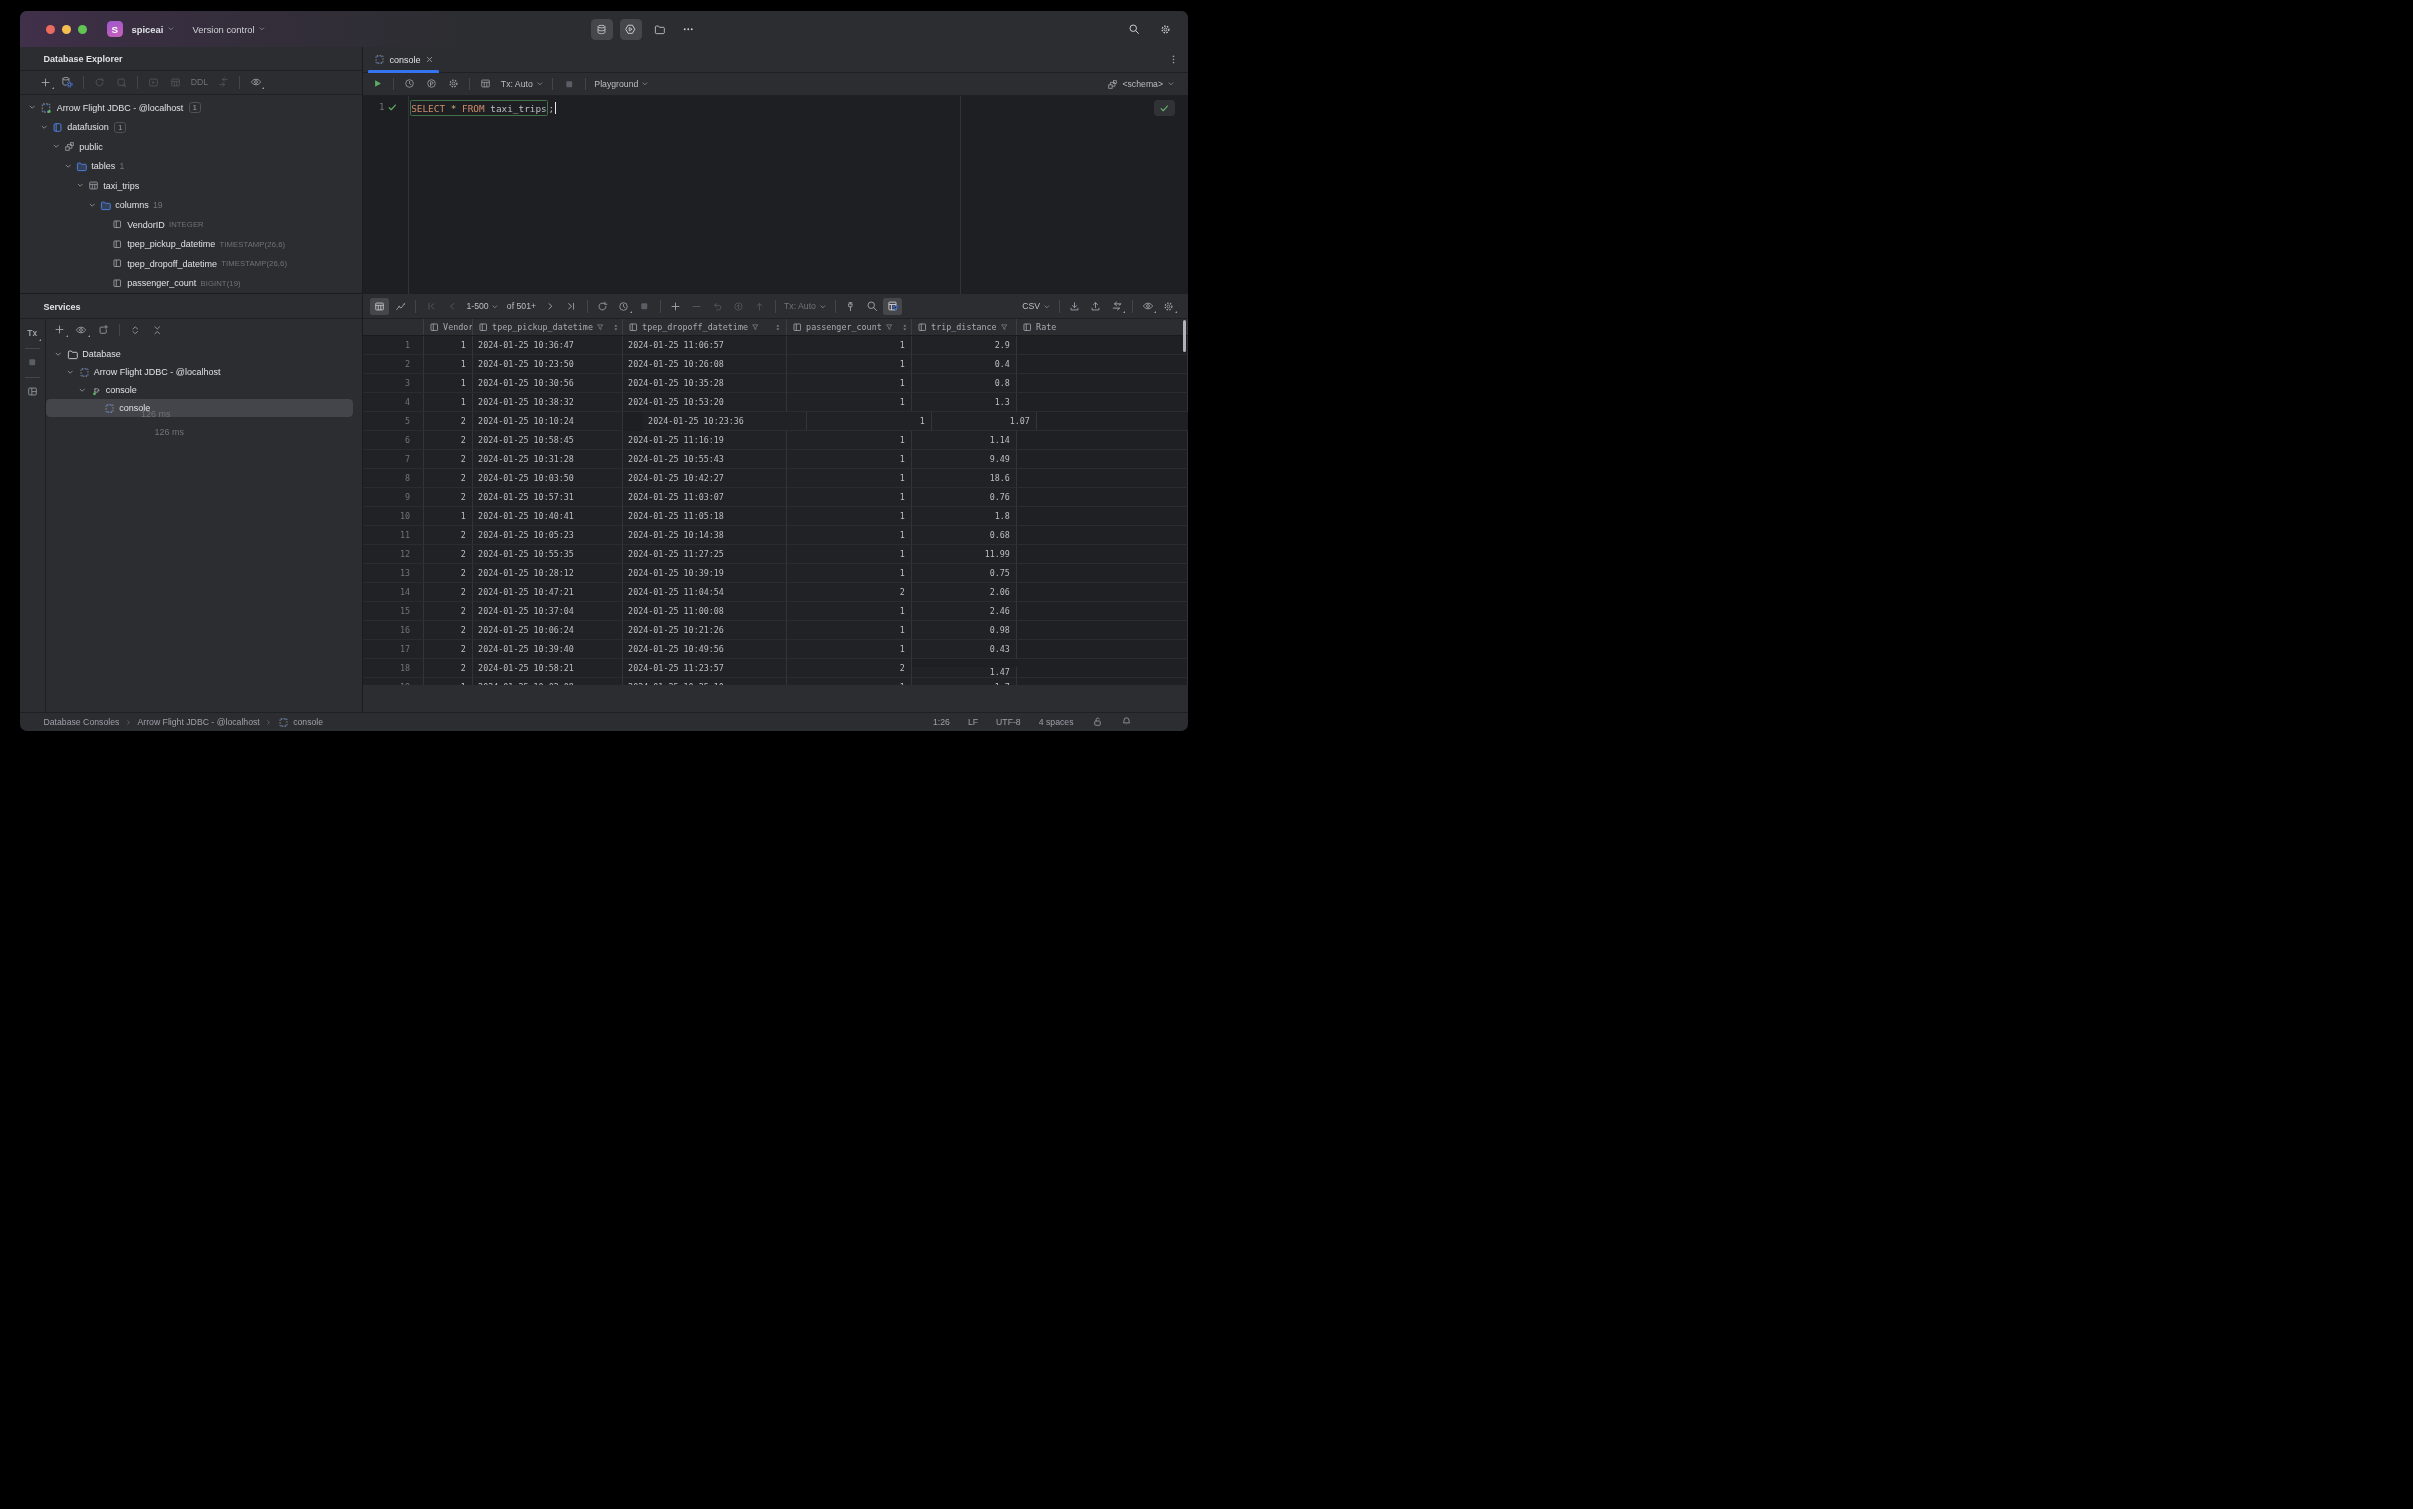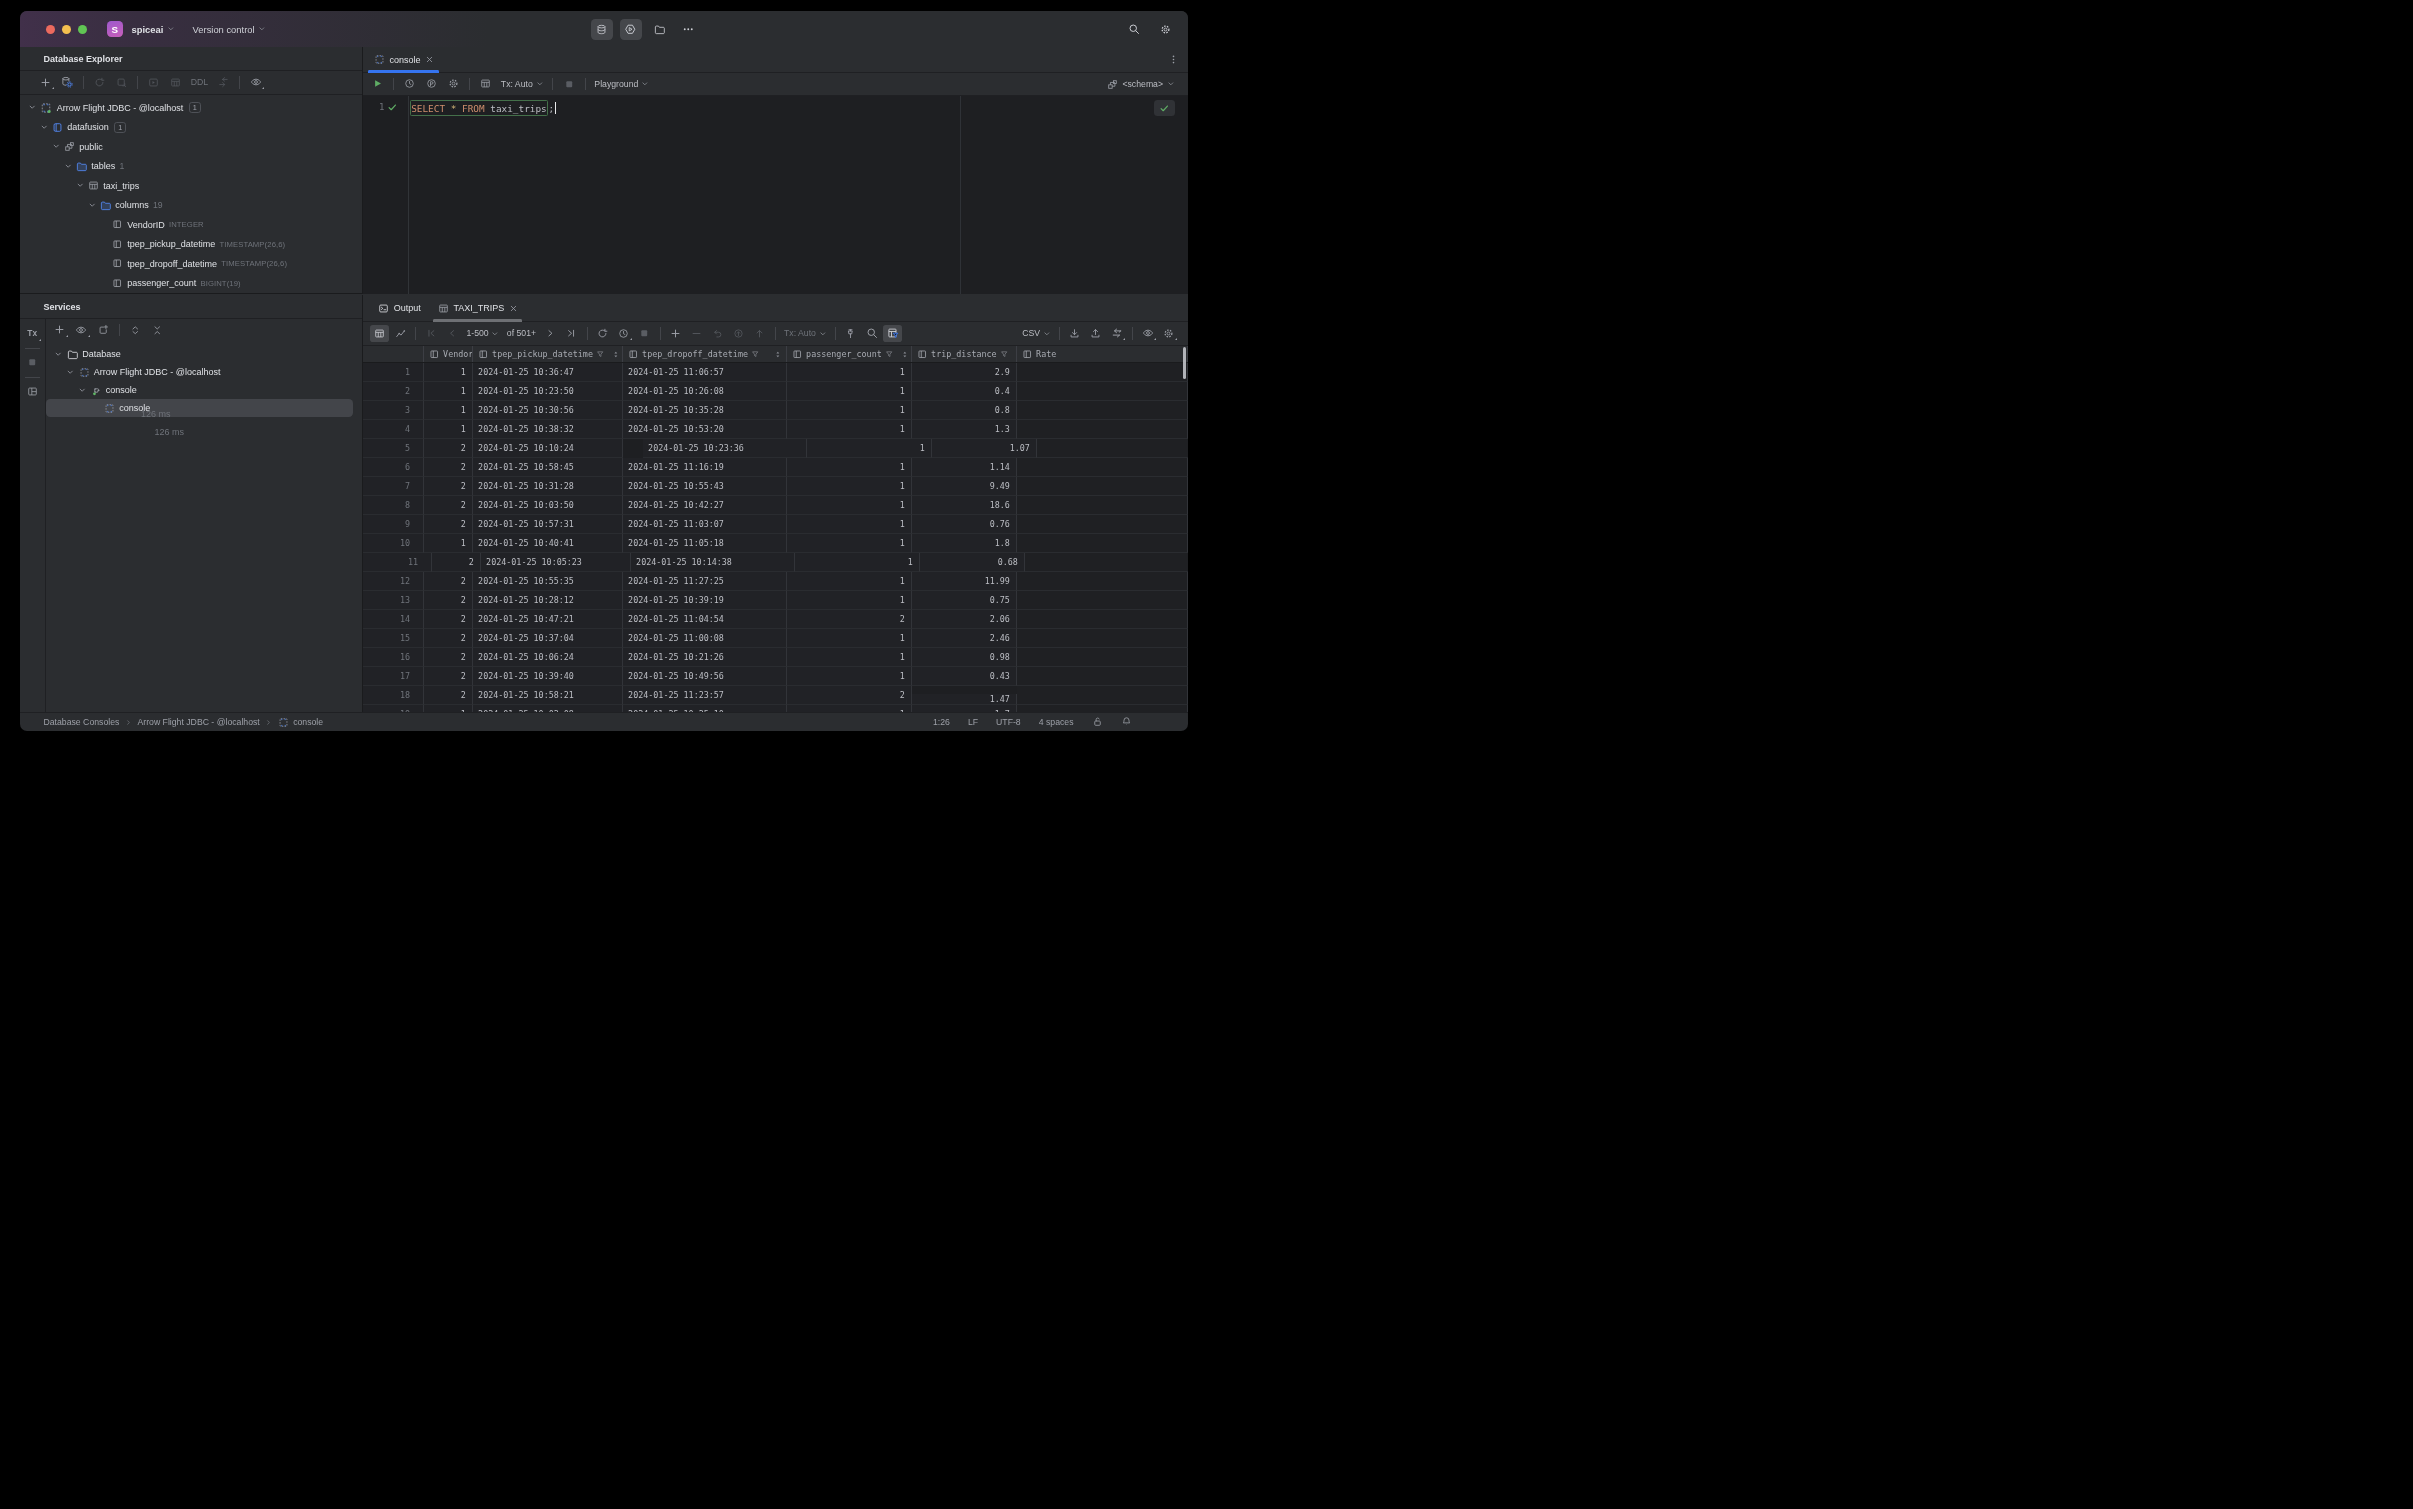--- a/index.html
+++ b/index.html
@@ -678,46 +678,20 @@
               </span>
               <span class="tree-label">console</span>
               <span class="meta">126 ms</span>
             </div>
           </div>
       </div>
     </div>
   </div>
 
   <div class="panel" id="panel-results">
-    <div id="rs-tabbar">
-        <div class="rs-tab">
-          <span class="ico">
-            <svg width="11" height="11" viewBox="0 0 16 16">
-              <rect x="2.5" y="3" width="11" height="10" rx="1.5" stroke="currentColor" stroke-width="1.2" fill="none"></rect>
-              <path d="M5 6.2l2 1.6-2 1.6M8.7 9.8h2.6" stroke="currentColor" stroke-width="1.2" stroke-linecap="round" stroke-linejoin="round" fill="none"></path>
-            </svg>
-          </span>
-          <span>Output</span>
-        </div>
-        <div class="rs-tab">
-          <span class="ico">
-            <svg width="11" height="11" viewBox="0 0 16 16">
-              <rect x="2.5" y="3" width="11" height="10" rx="1" stroke="#9DA0A8" stroke-width="1.2" fill="none"></rect>
-              <path d="M2.5 6.3h11M6.2 6.3v6.7M9.9 6.3v6.7" stroke="#9DA0A8" stroke-width="1.2"></path>
-            </svg>
-          </span>
-          <span>TAXI_TRIPS</span>
-          <span class="ico">
-            <svg width="9" height="9" viewBox="0 0 16 16">
-              <path d="M4 4l8 8M12 4l-8 8" stroke="#9DA0A8" stroke-width="1.4" stroke-linecap="round" stroke-linejoin="round" fill="none"></path>
-            </svg>
-          </span>
-          <span class="underline"></span>
-        </div>
-      </div>
     <div id="rs-toolbar">
       <div id="rs-toolbar-left">
           <span class="tb-item active">
             <span class="ico">
               <svg width="11" height="11" viewBox="0 0 16 16">
                 <rect x="2.5" y="3" width="11" height="10" rx="1" stroke="currentColor" stroke-width="1.2" fill="none"></rect>
                 <path d="M2.5 6.3h11M6.2 6.3v6.7M9.9 6.3v6.7" stroke="currentColor" stroke-width="1.2"></path>
               </svg>
             </span>
           </span>
@@ -1107,21 +1081,21 @@
           <div class="grid-row">
             <div class="g-cell gutter" style="width: 61px;">10</div>
             <div class="g-cell num" style="width: 49px;">1</div>
             <div class="g-cell" style="width: 150px;">2024-01-25 10:40:41</div>
             <div class="g-cell" style="width: 164px;">2024-01-25 11:05:18</div>
             <div class="g-cell num" style="width: 125px;">1</div>
             <div class="g-cell num" style="width: 105px;">1.8</div>
             <div class="g-cell rate" style="width: 171px;"></div>
           </div>
           <div class="grid-row">
-            <div class="g-cell gutter" style="width: 69px; text-align: center;">11</div>
+            <div class="g-cell gutter" style="width: 61px; text-align: center;">11</div>
             <div class="g-cell num" style="width: 49px;">2</div>
             <div class="g-cell" style="width: 150px;">2024-01-25 10:05:23</div>
             <div class="g-cell" style="width: 164px;">2024-01-25 10:14:38</div>
             <div class="g-cell num" style="width: 125px;">1</div>
             <div class="g-cell num" style="width: 105px;">0.68</div>
             <div class="g-cell rate" style="width: 171px;"></div>
           </div>
           <div class="grid-row">
             <div class="g-cell gutter" style="width: 61px;">12</div>
             <div class="g-cell num" style="width: 49px;">2</div>

